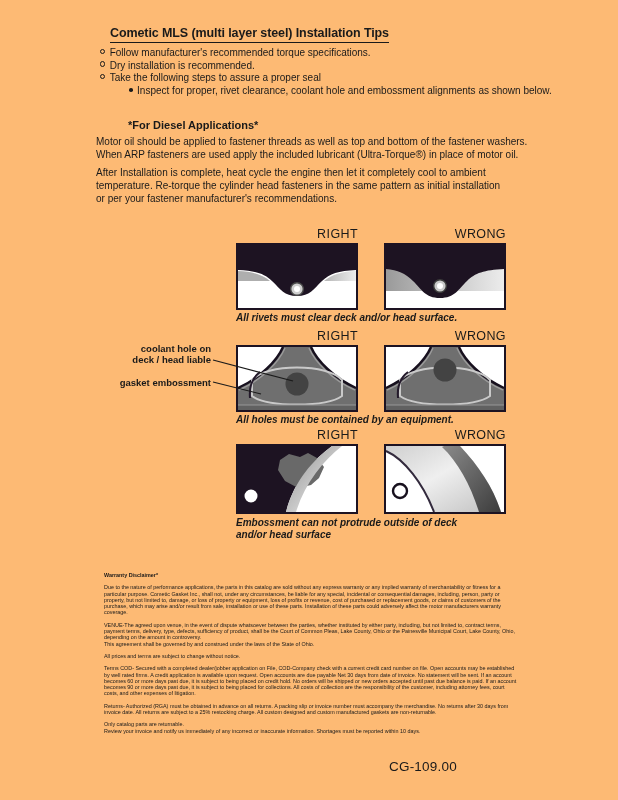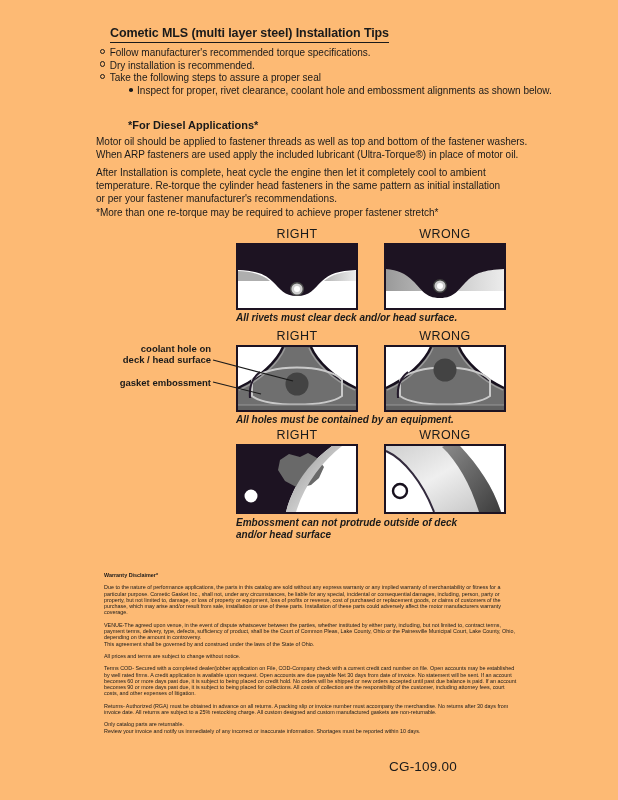--- a/index.html
+++ b/index.html
@@ -15,21 +15,21 @@
   .b1::before{content:"";display:inline-block;width:3.2px;height:3.2px;border:1px solid #1a1a1a;
               border-radius:50%;margin-right:4.5px;position:relative;top:-2px;}
   .sub{margin-left:29px;}
   .b2::before{content:"";display:inline-block;width:3.6px;height:3.6px;background:#1a1a1a;
               border-radius:50%;margin-right:4.5px;position:relative;top:-2px;}
 
   .diesel-head{position:absolute;left:96px;top:119px;font-size:11px;font-weight:bold;margin-left:32px;}
   .para{position:absolute;left:96px;width:490px;font-size:10px;line-height:12.8px;white-space:pre-line;}
   .p1{top:136px;} .p2{top:167px;} .note{top:207px;}
 
-  .flabel{position:absolute;width:122px;text-align:center;font-size:12.5px;letter-spacing:0.4px;}
+  .flabel{position:absolute;width:122px;text-align:right;font-size:12.5px;letter-spacing:0.4px;}
   .fl-r1{top:227px;} .fl-r2{top:329px;} .fl-r3{top:428px;}
   .cl{left:236px;} .cr{left:384px;}
 
   .fig{position:absolute;width:122px;line-height:0;}
   .f-r1{top:243px;} .f-r2{top:345px;} .f-r3{top:444px;}
 
   .caption{position:absolute;left:236px;font-size:10px;font-weight:bold;line-height:11.5px;
            white-space:pre-line;width:320px;font-style:italic;}
   .cap1{top:312px;} .cap2{top:414px;} .cap3{top:517px;}
 
@@ -66,21 +66,20 @@
         <span class="b2 txt">Inspect for proper, rivet clearance, coolant hole and embossment alignments as shown below.</span>
       </div>
   </div>
 
   <div class="diesel-head">*For Diesel Applications*</div>
   <div class="para p1">Motor oil should be applied to fastener threads as well as top and bottom of the fastener washers.
 When ARP fasteners are used apply the included lubricant (Ultra-Torque®) in place of motor oil.</div>
   <div class="para p2">After Installation is complete, heat cycle the engine then let it completely cool to ambient
 temperature. Re-torque the cylinder head fasteners in the same pattern as initial installation
 or per your fastener manufacturer's recommendations.</div>
-  <div class="para note">*More than one re-torque may be required to achieve proper fastener stretch*</div>
 
   <div class="flabel fl-r1 cl">RIGHT</div>
   <div class="flabel fl-r1 cr">WRONG</div>
 
   <div class="fig f-r1 cl">
     <svg width="122" height="67" viewBox="0 0 122 67" xmlns="http://www.w3.org/2000/svg">
       <defs>
         <linearGradient id="s1g" x1="0" y1="0" x2="1" y2="0">
           <stop offset="0" stop-color="#b5b5b5"></stop>
             <stop offset="1" stop-color="#ededed"></stop>
@@ -114,21 +113,21 @@
       <rect x="1" y="1" width="120" height="65" fill="none" stroke="#1d1322" stroke-width="2"></rect>
     </svg>
   </div>
 
   <div class="caption cap1">All rivets must clear deck and/or head surface.</div>
 
   <div class="flabel fl-r2 cl">RIGHT</div>
   <div class="flabel fl-r2 cr">WRONG</div>
 
   <div class="ann ann1">coolant hole on
-deck / head surface</div>
+deck / head liable</div>
   <div class="ann ann2">gasket embossment</div>
 
   <div class="fig f-r2 cl">
     <svg width="122" height="67" viewBox="0 0 122 67" xmlns="http://www.w3.org/2000/svg">
       <rect x="0" y="0" width="122" height="67" fill="#6f6f6f"></rect>
       <path d="M2,2 H47 C41,16 24,33 2,43 Z" fill="#ffffff"></path>
       <path d="M75,2 H120 V43 C98,33 81,16 75,2 Z" fill="#ffffff"></path>
       <path d="M49,3 C43,17 26,35 3,45" stroke="#9b9b9b" stroke-width="1.4" fill="none"></path>
       <path d="M73,3 C79,17 96,35 119,45" stroke="#9b9b9b" stroke-width="1.4" fill="none"></path>
       <path d="M47,2 C41,16 24,33 2,43" stroke="#17101e" stroke-width="2.4" fill="none"></path>

